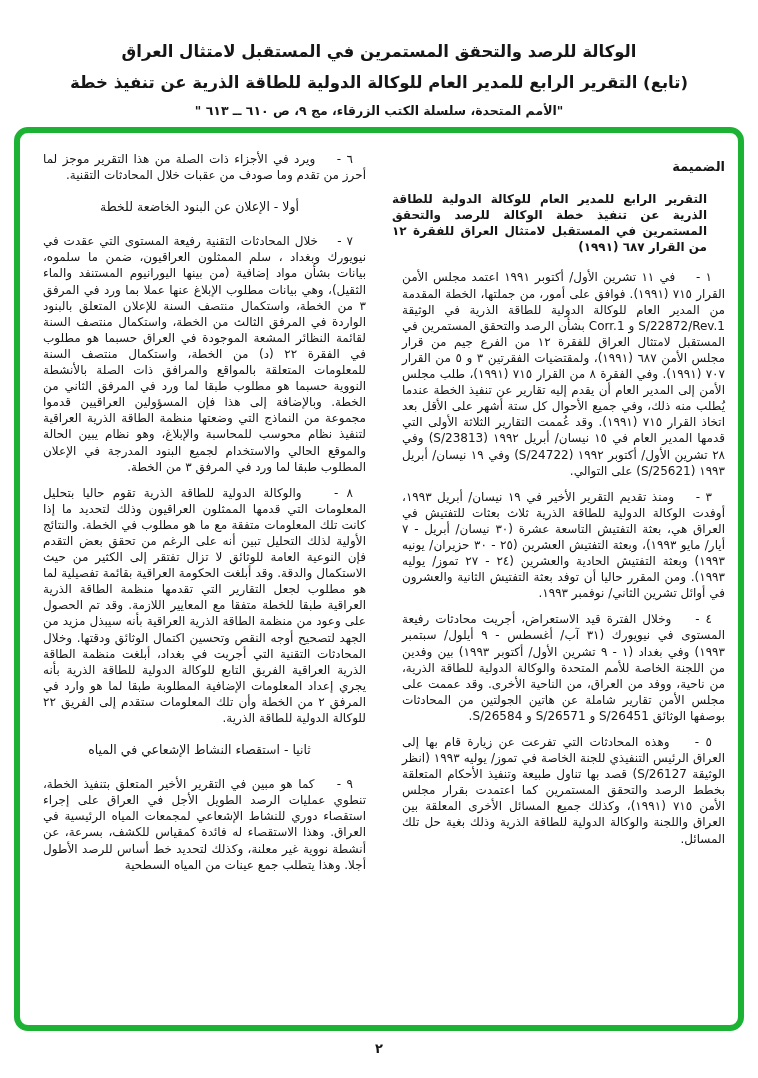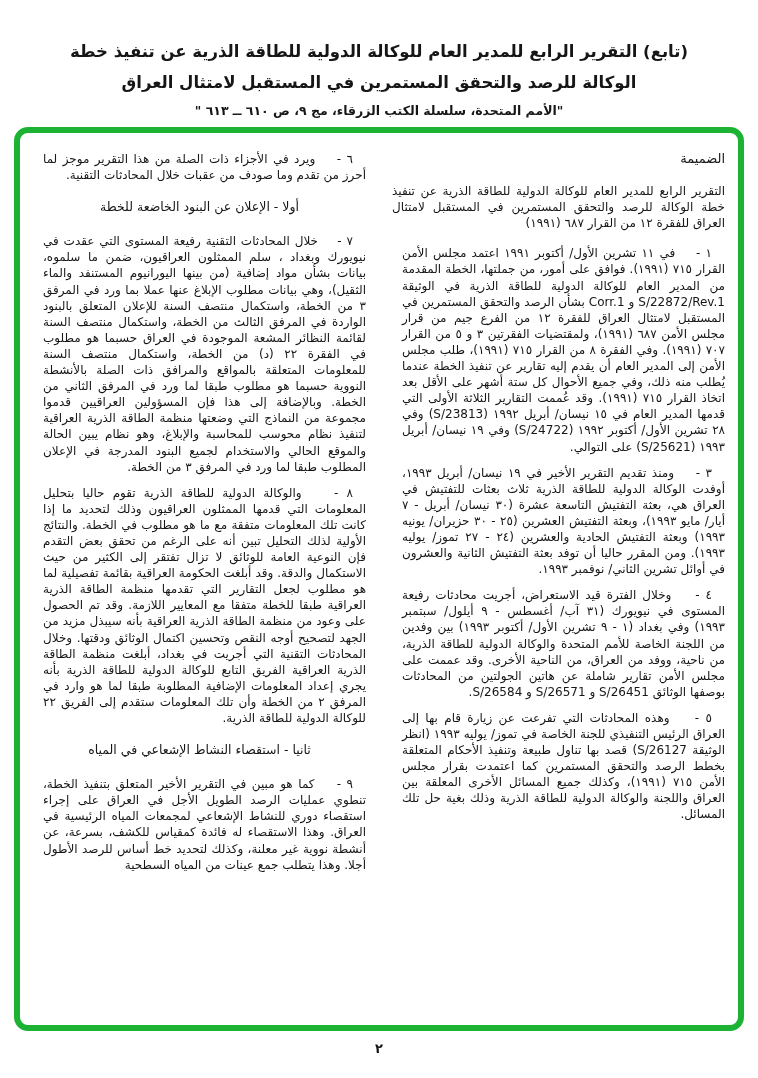--- a/index.html
+++ b/index.html
@@ -56,28 +56,28 @@
     font-size:12px;
     line-height:16.1px;
     text-align:justify;
     text-justify:inter-word;
   }
   .para{
     margin:0 0 10px 10px;
     text-indent:13px;
   }
   .annex-heading{
-    font-weight:normal;
+    font-weight:bold;
     font-size:13px;
-    margin:0 0 16px 0;
+    margin:8px 0 16px 0;
     text-align:right;
   }
   .intro-para{
-    font-weight:normal;
-    margin:0 0 14px 0;
+    font-weight:bold;
+    margin:0 18px 14px 0;
     text-indent:0;
   }
   .section-heading{
     font-weight:normal;
     text-align:center;
     font-size:12.5px;
     margin:16px 0 18px 0;
   }
   
   .page-number{
@@ -85,22 +85,22 @@
     top:1041px;left:0;right:0;
     text-align:center;
     font-size:13px;
     font-weight:bold;
   }
 </style>
 </head>
 <body>
 
 <div class="title-wrap">
+  <div class="title-line">الوكالة للرصد والتحقق المستمرين في المستقبل لامتثال العراق</div>
   <div class="title-line">(تابع) التقرير الرابع للمدير العام للوكالة الدولية للطاقة الذرية عن تنفيذ خطة</div>
-  <div class="title-line">الوكالة للرصد والتحقق المستمرين في المستقبل لامتثال العراق</div>
   <div class="source-line">"الأمم المتحدة، سلسلة الكتب الزرقاء، مج ٩، ص ٦١٠ ــ ٦١٣ "</div>
 </div>
 
 <div class="doc-box" style="border-color: rgb(28, 179, 53);">
   <div class="columns">
 
     <div class="col">
       <div class="annex-heading">الضميمة</div>
       <p class="para intro-para">التقرير الرابع للمدير العام للوكالة الدولية للطاقة الذرية عن تنفيذ خطة الوكالة للرصد والتحقق المستمرين في المستقبل لامتثال العراق للفقرة ١٢ من القرار ٦٨٧ (١٩٩١)</p>
       <p class="para">١ -&nbsp;&nbsp;&nbsp; في ١١ تشرين الأول/ أكتوبر ١٩٩١ اعتمد مجلس الأمن القرار ٧١٥ (١٩٩١). فوافق على أمور، من جملتها، الخطة المقدمة من المدير العام للوكالة الدولية للطاقة الذرية في الوثيقة S/22872/Rev.1 و Corr.1 بشأن الرصد والتحقق المستمرين في المستقبل لامتثال العراق للفقرة ١٢ من الفرع جيم من قرار مجلس الأمن ٦٨٧ (١٩٩١)، ولمقتضيات الفقرتين ٣ و ٥ من القرار ٧٠٧ (١٩٩١). وفي الفقرة ٨ من القرار ٧١٥ (١٩٩١)، طلب مجلس الأمن إلى المدير العام أن يقدم إليه تقارير عن تنفيذ الخطة عندما يُطلب منه ذلك، وفي جميع الأحوال كل ستة أشهر على الأقل بعد اتخاذ القرار ٧١٥ (١٩٩١). وقد عُممت التقارير الثلاثة الأولى التي قدمها المدير العام في ١٥ نيسان/ أبريل ١٩٩٢ (S/23813) وفي ٢٨ تشرين الأول/ أكتوبر ١٩٩٢ (S/24722) وفي ١٩ نيسان/ أبريل ١٩٩٣ (S/25621) على التوالي.</p>

